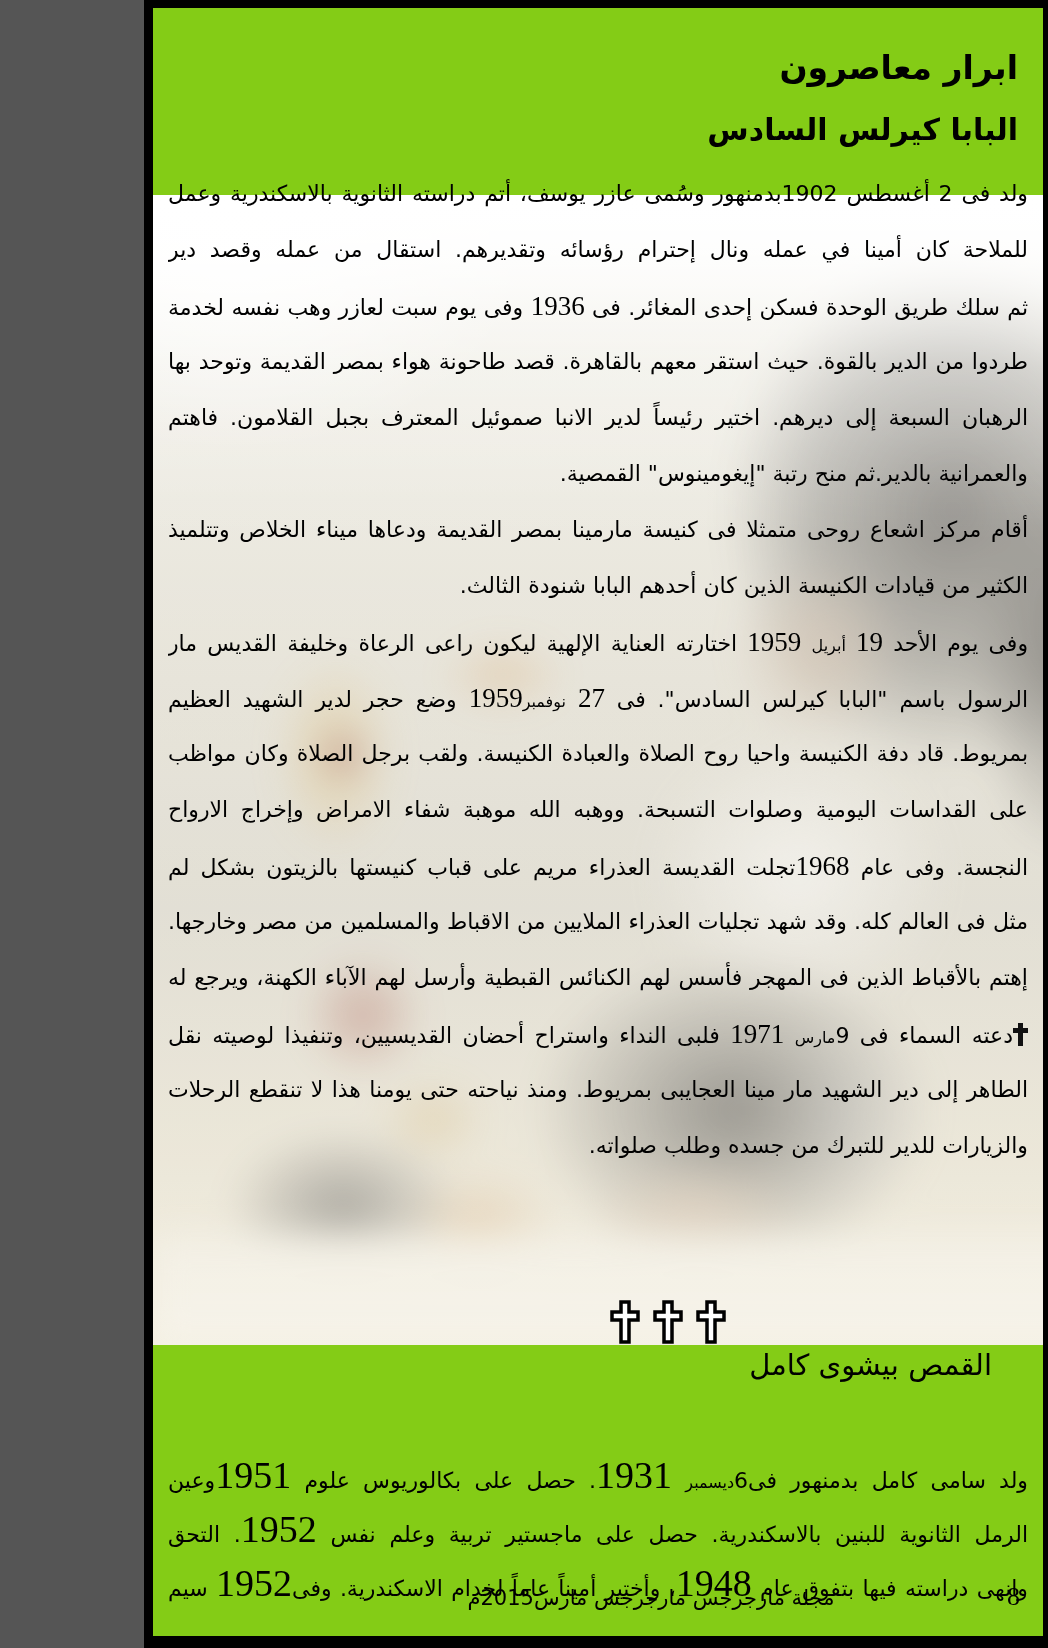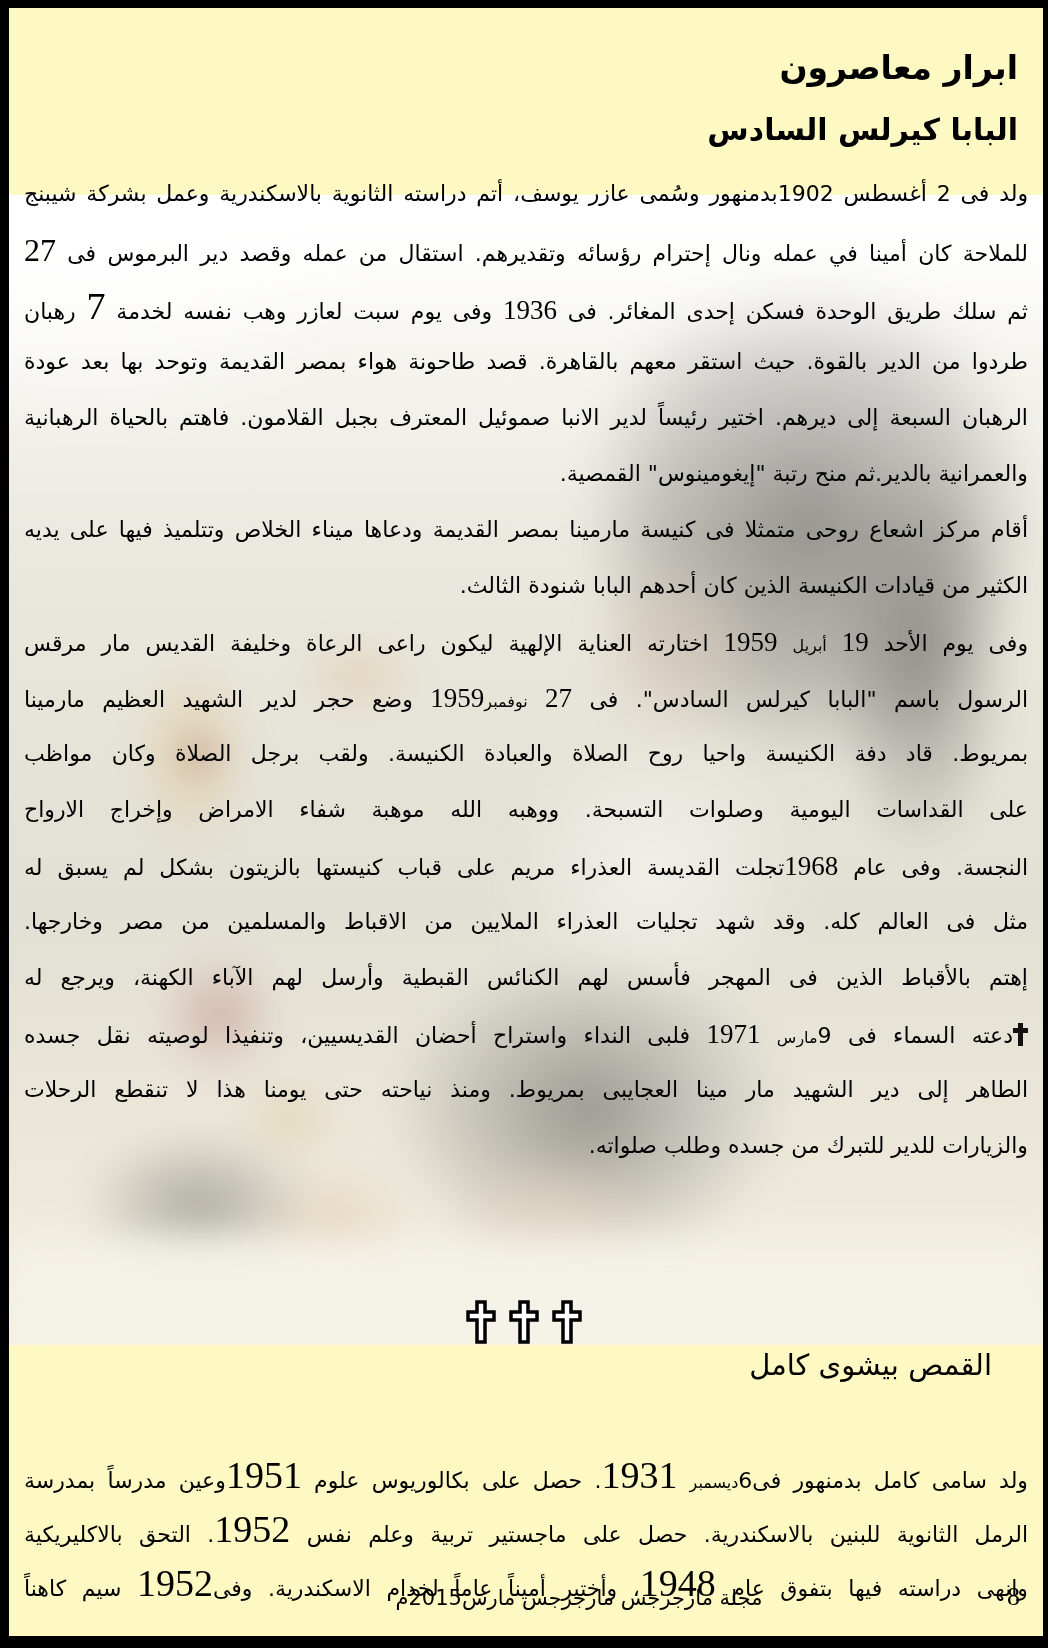--- a/index.html
+++ b/index.html
@@ -1,16 +1,16 @@
 <!DOCTYPE html>
 <html dir="rtl" lang="ar"><head>
 <meta charset="utf-8">
 <style>
   html,body{margin:0;padding:0;background:#555;}
-  .page{position:relative;width:1048px;height:1648px;background:#fef9c3;overflow:hidden;
+  .page{position:relative;width:904px;height:1648px;background:#84cc16;overflow:hidden;
         font-family:"DejaVu Sans",sans-serif;color:#000;}
   
   .frame{position:absolute;background:#000;}
   .frame-top{left:0;top:0;width:1048px;height:8px;}
   .frame-left{left:0;top:0;width:9px;height:1648px;}
   .frame-right{right:0;top:0;width:5px;height:1648px;}
   .frame-bottom{left:0;top:1636px;width:1048px;height:12px;}
 
   
   .photo{position:absolute;left:9px;top:195px;width:1034px;height:1150px;overflow:hidden;

